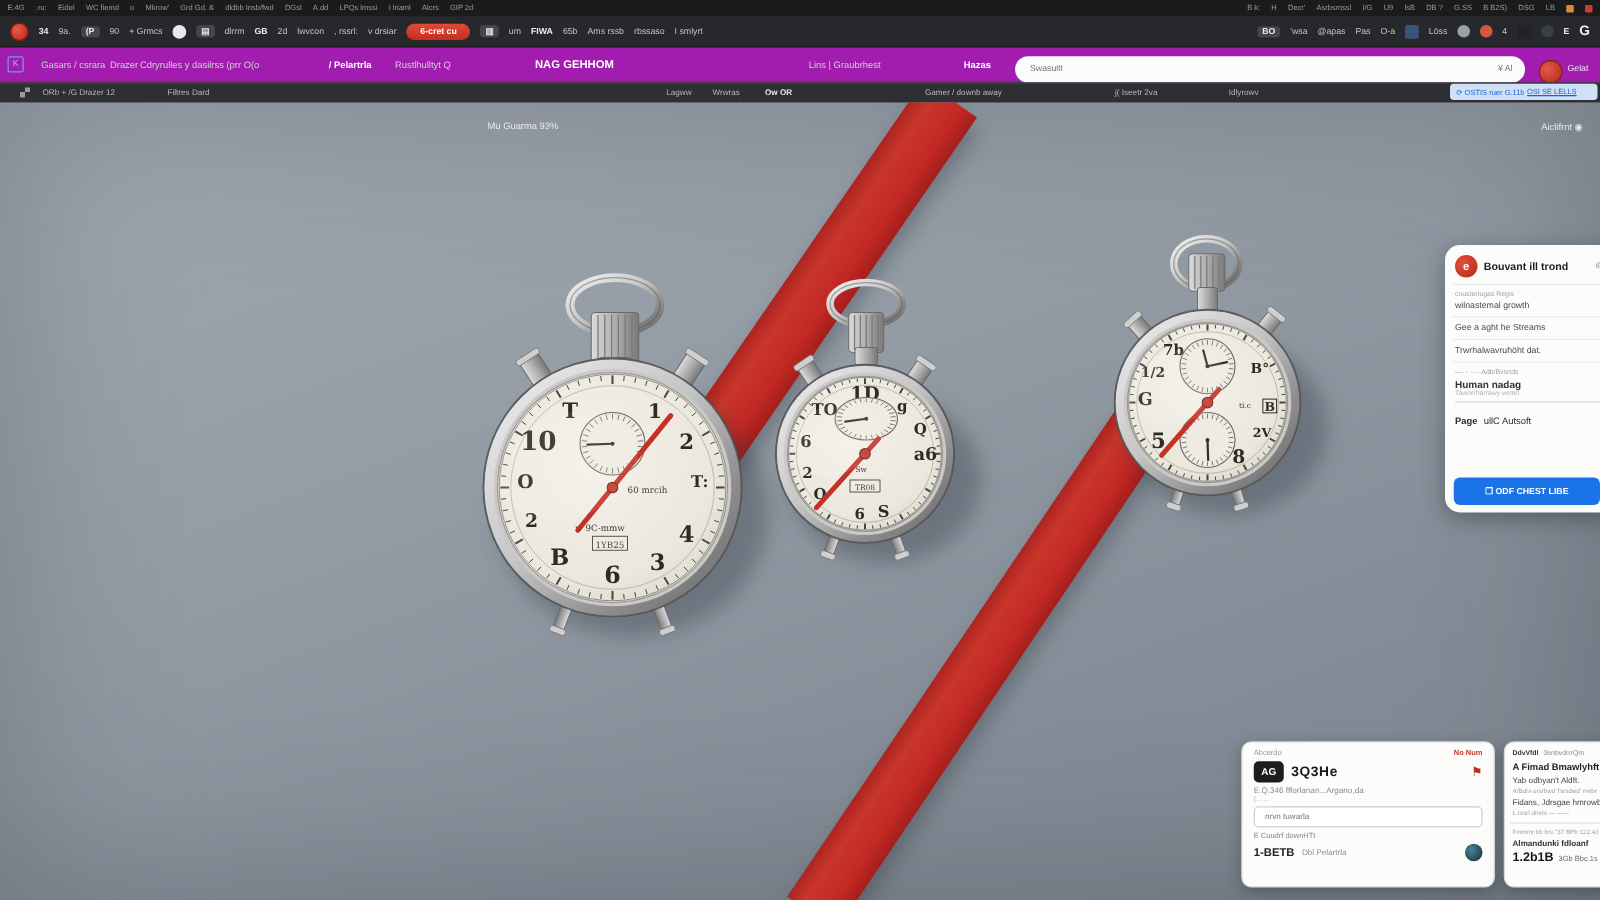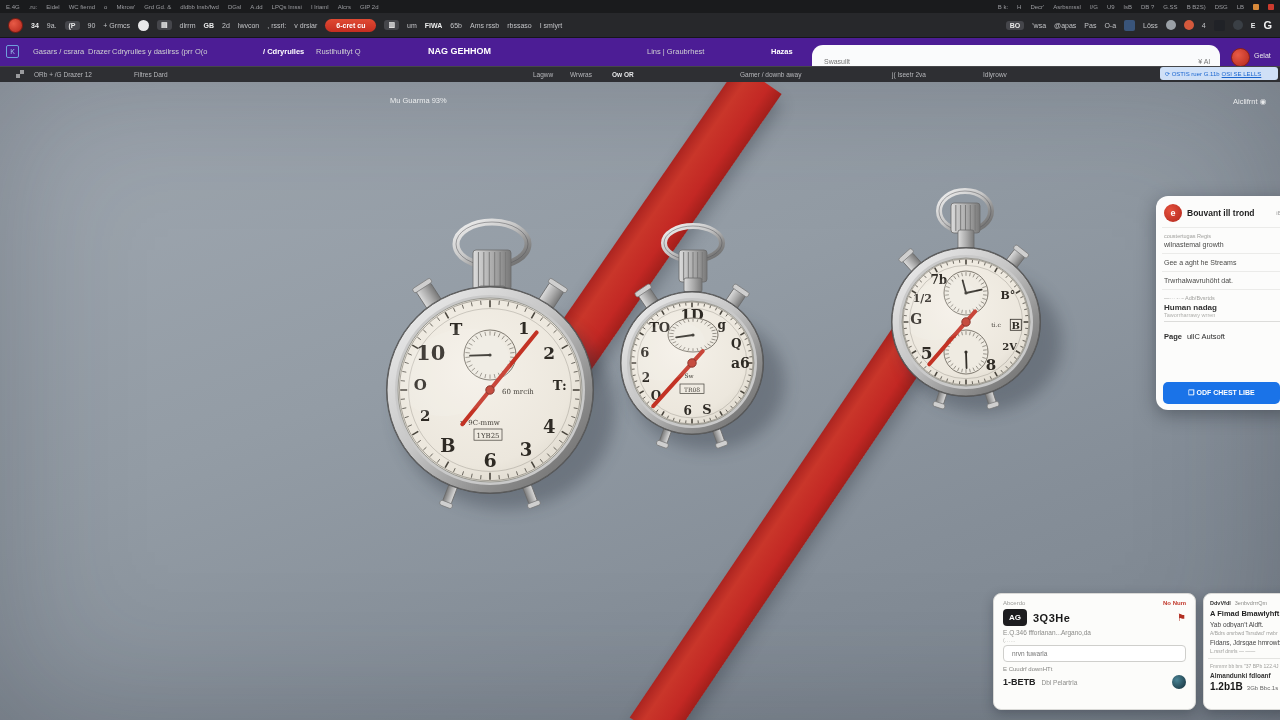--- a/index.html
+++ b/index.html
@@ -20,28 +20,28 @@
   .r2box{background:#45464b;border-radius:3px;padding:1px 4px;color:#e8e8e8;font-weight:bold;}
   .reddot{width:13px;height:13px;border-radius:50%;
           background:radial-gradient(circle at 35% 35%,#e85a46,#b3271c);
           border:1px solid #7e1c13;}
   .whtcirc{width:11px;height:11px;border-radius:50%;background:#e9e9ea;}
   .pill{background:linear-gradient(#e04a33,#c52d20);color:#fff;font-size:7px;font-weight:bold;
         border-radius:10px;padding:3px 11px;}
   .sq{width:11px;height:11px;border-radius:2px;display:inline-block;}
   .dot{width:10px;height:10px;border-radius:50%;display:inline-block;}
   .bigG{color:#f2f2f2;font-size:11px;font-weight:bold;}
-  #row3{top:38px;height:28px;background:#4c1d95;}
+  #row3{top:38px;height:28px;background:#a21caf;}
   .r3tok{position:absolute;top:9px;font-size:7.5px;color:#cfd0d3;white-space:nowrap;}
   .r3bold{color:#fff;font-weight:bold;}
   .brand{font-size:9px;font-weight:bold;color:#fff;top:8px;}
   .kicon{position:absolute;top:7px;width:11px;height:11px;border:1px solid #6f9fdc;
          border-radius:2px;color:#9cc0ec;font-size:7px;text-align:center;line-height:11px;}
   #searchbox{position:absolute;left:812px;top:45px;width:408px;height:21px;background:#fafbfc;
-         border-radius:11px;display:flex;align-items:center;padding:16px 10px;box-sizing:border-box;}
+         border-radius:11px;display:flex;align-items:center;padding:5px 10px;box-sizing:border-box;}
   #searchbox input{border:none;outline:none;background:transparent;flex:1;
          font-size:7px;color:#444;font-family:"Liberation Sans",sans-serif;}
   .searchAdorn{font-size:7px;color:#777;}
   #recbtn{position:absolute;left:1231px;top:48px;width:17px;height:17px;border-radius:50%;
          background:radial-gradient(circle at 35% 35%,#e85a46,#b3271c);border:1px solid #8a1f15;}
   #recbtnlbl{position:absolute;left:1254px;top:52px;font-size:7px;color:#e8e9ea;}
   #row4{top:66px;height:16px;background:#2e2f33;border-top:1px solid #454649;}
   .r4tok{position:absolute;top:71px;font-size:6.5px;color:#b6b7bb;white-space:nowrap;}
   .r4semi{color:#e6e7e9;font-weight:bold;}
   .gridicon{position:absolute;top:70px;width:8px;height:8px;
@@ -195,21 +195,21 @@
       <span class="r2tok r2bold">E</span>
       <span class="bigG">G</span>
     </div>
 </div>
 
 <div class="bar" id="row3">
     <span class="kicon" style="left: 6px;">K</span>
     <span class="r3tok" style="left: 33px;">Gasars / csrara</span>
     <span class="r3tok" style="left: 88px;">Drazer</span>
     <span class="r3tok" style="left: 112px;">Cdryrulles y dasilrss (prr O(o</span>
-    <span class="r3tok r3bold" style="left: 263px;">/ Cdryrulles</span>
+    <span class="r3tok r3bold" style="left: 263px;">/ Pelartrla</span>
     <span class="r3tok" style="left: 316px;">Rustlhulltyt Q</span>
     <span class="r3tok brand" style="left: 428px;">NAG GEHHOM</span>
     <span class="r3tok" style="left: 583px; margin-top: 33px;">zafrw/ru</span>
     <span class="r3tok" style="left: 647px;">Lins | Graubrhest</span>
     <span class="r3tok r3bold" style="left: 771px;">Hazas</span>
   </div>
 <div id="searchbox">
   <input id="searchinput" placeholder="Swasullt" style="">
   <span class="searchAdorn">¥ Al</span>
 </div>

